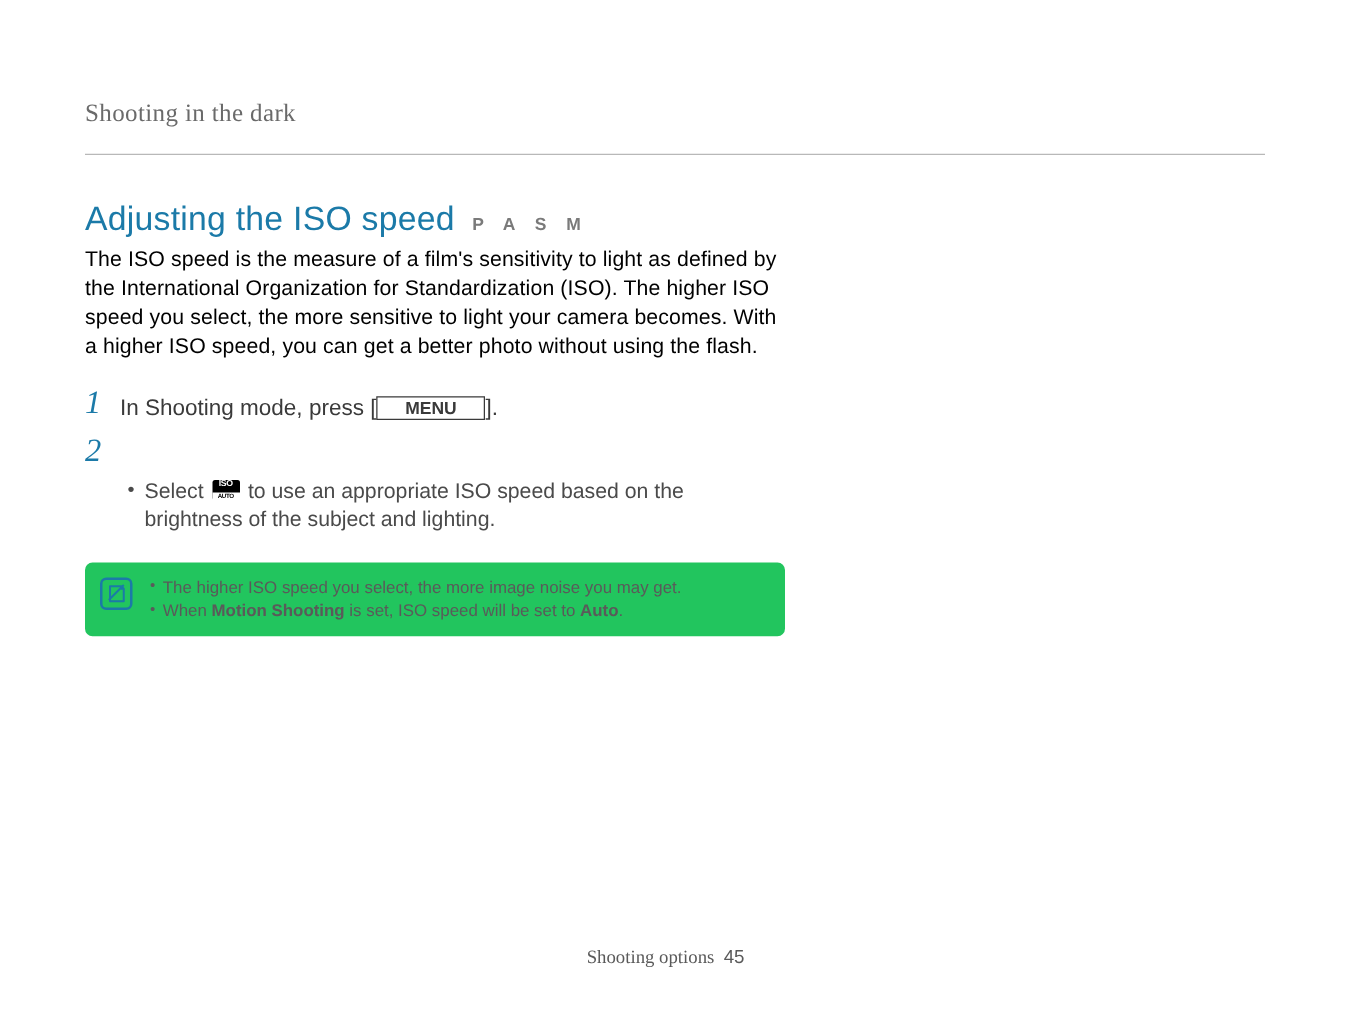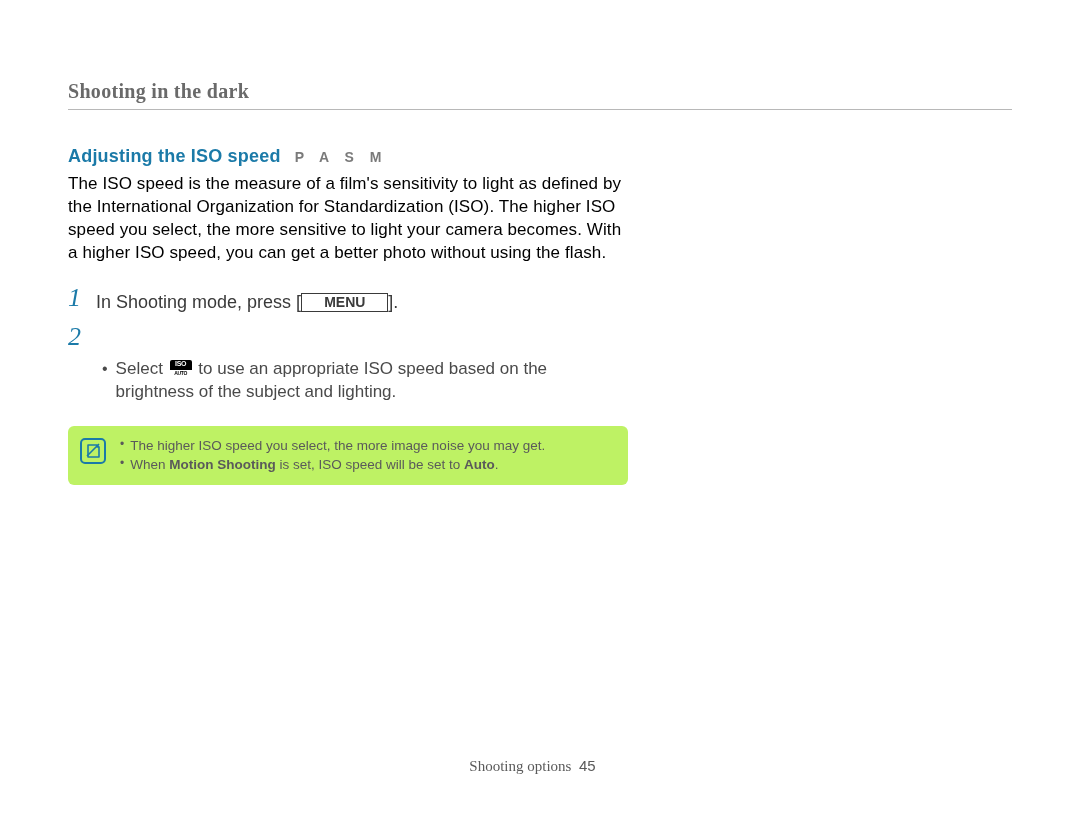--- a/index.html
+++ b/index.html
@@ -9,41 +9,41 @@
       background: #ffffff;
       font-family: Arial, Helvetica, sans-serif;
       color: #4a4a4a;
       position: relative;
     }
     .page {
       padding: 80px 68px 0 68px;
     }
     .section-header {
       font-size: 20px;
-      font-weight: 700;
+      font-weight: 400;
       color: #6a6a6a;
       font-style: normal;
       letter-spacing: 0.3px;
       border-bottom: 1px solid #b8b8b8;
-      padding-bottom: 6px;
+      padding-bottom: 20px;
       margin-bottom: 36px;
       font-family: Georgia, 'Times New Roman', serif;
     }
     .content {
       max-width: 560px;
     }
     .heading-row {
       display: flex;
       align-items: baseline;
       gap: 14px;
       margin-bottom: 6px;
     }
     .heading {
-      font-size: 18px;
-      font-weight: 700;
+      font-size: 27px;
+      font-weight: 400;
       color: #1b7aa8;
       letter-spacing: 0.2px;
     }
     .modes {
       font-size: 14px;
       font-weight: 700;
       color: #7a7a7a;
       letter-spacing: 6px;
     }
     .body-text {
@@ -129,21 +129,21 @@
       text-align: center;
       font-size: 5px;
       font-weight: 700;
       color: #000;
       background: #fff;
       line-height: 6px;
       letter-spacing: -0.3px;
     }
     .note-box {
       margin-top: 22px;
-      background: #bef264;
+      background: #22c55e;
       border-radius: 6px;
       padding: 10px 14px 10px 12px;
       display: flex;
       gap: 14px;
       align-items: flex-start;
       width: 560px;
     }
     .note-icon {
       width: 26px;
       height: 26px;

